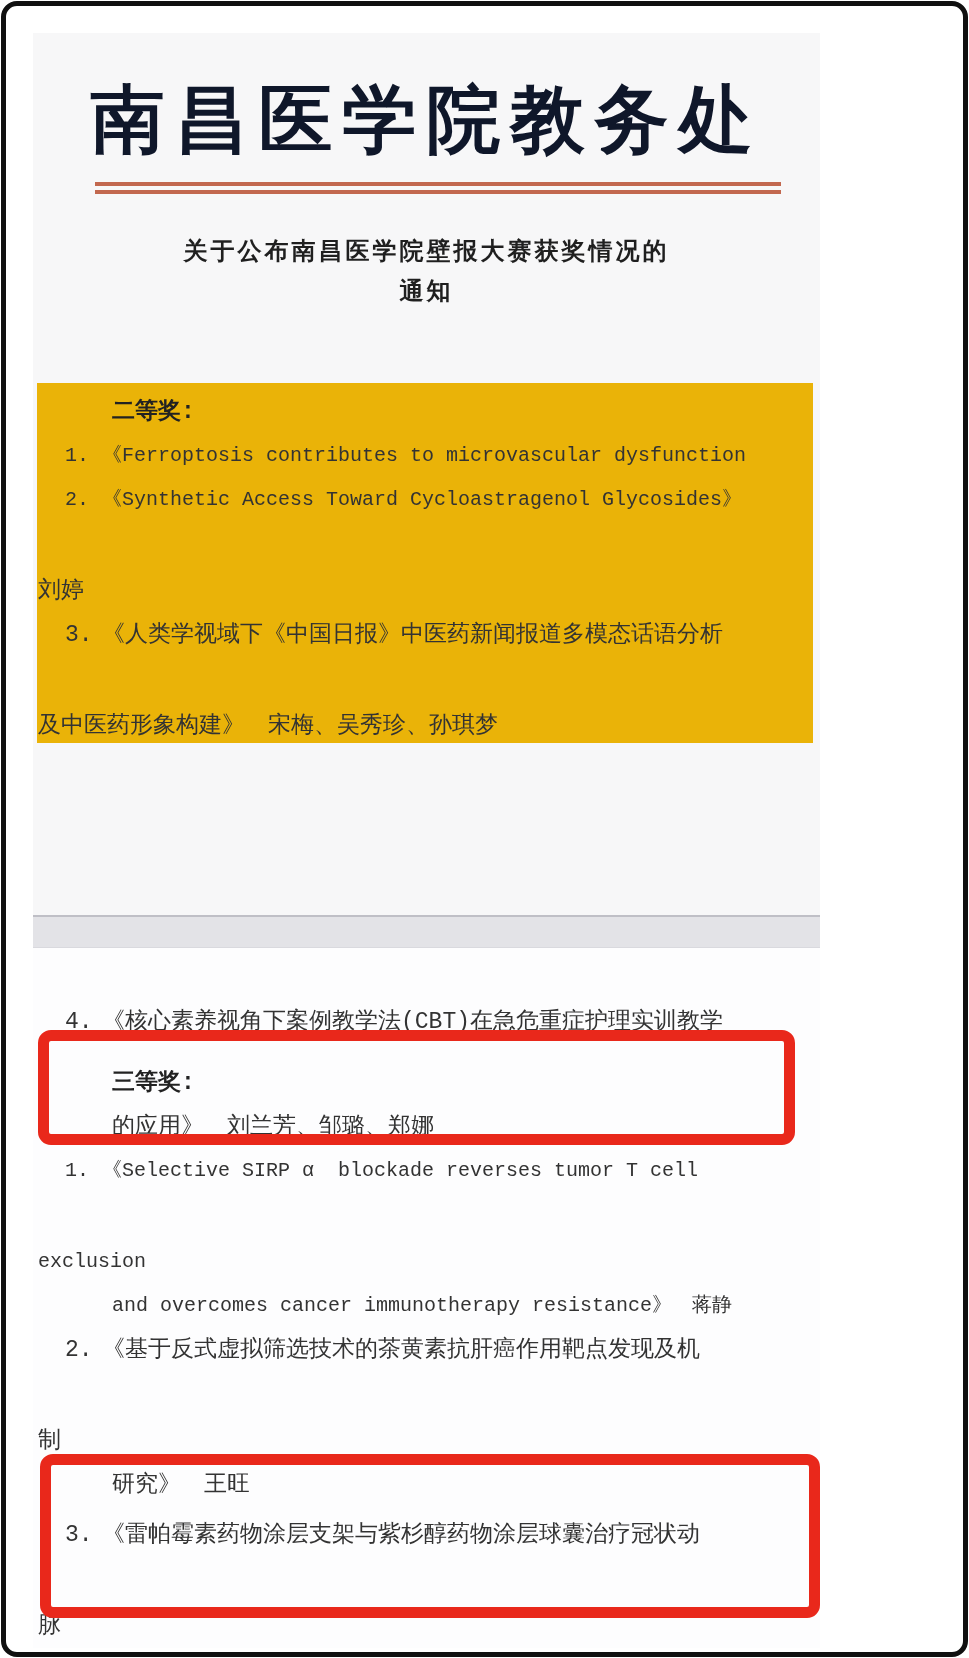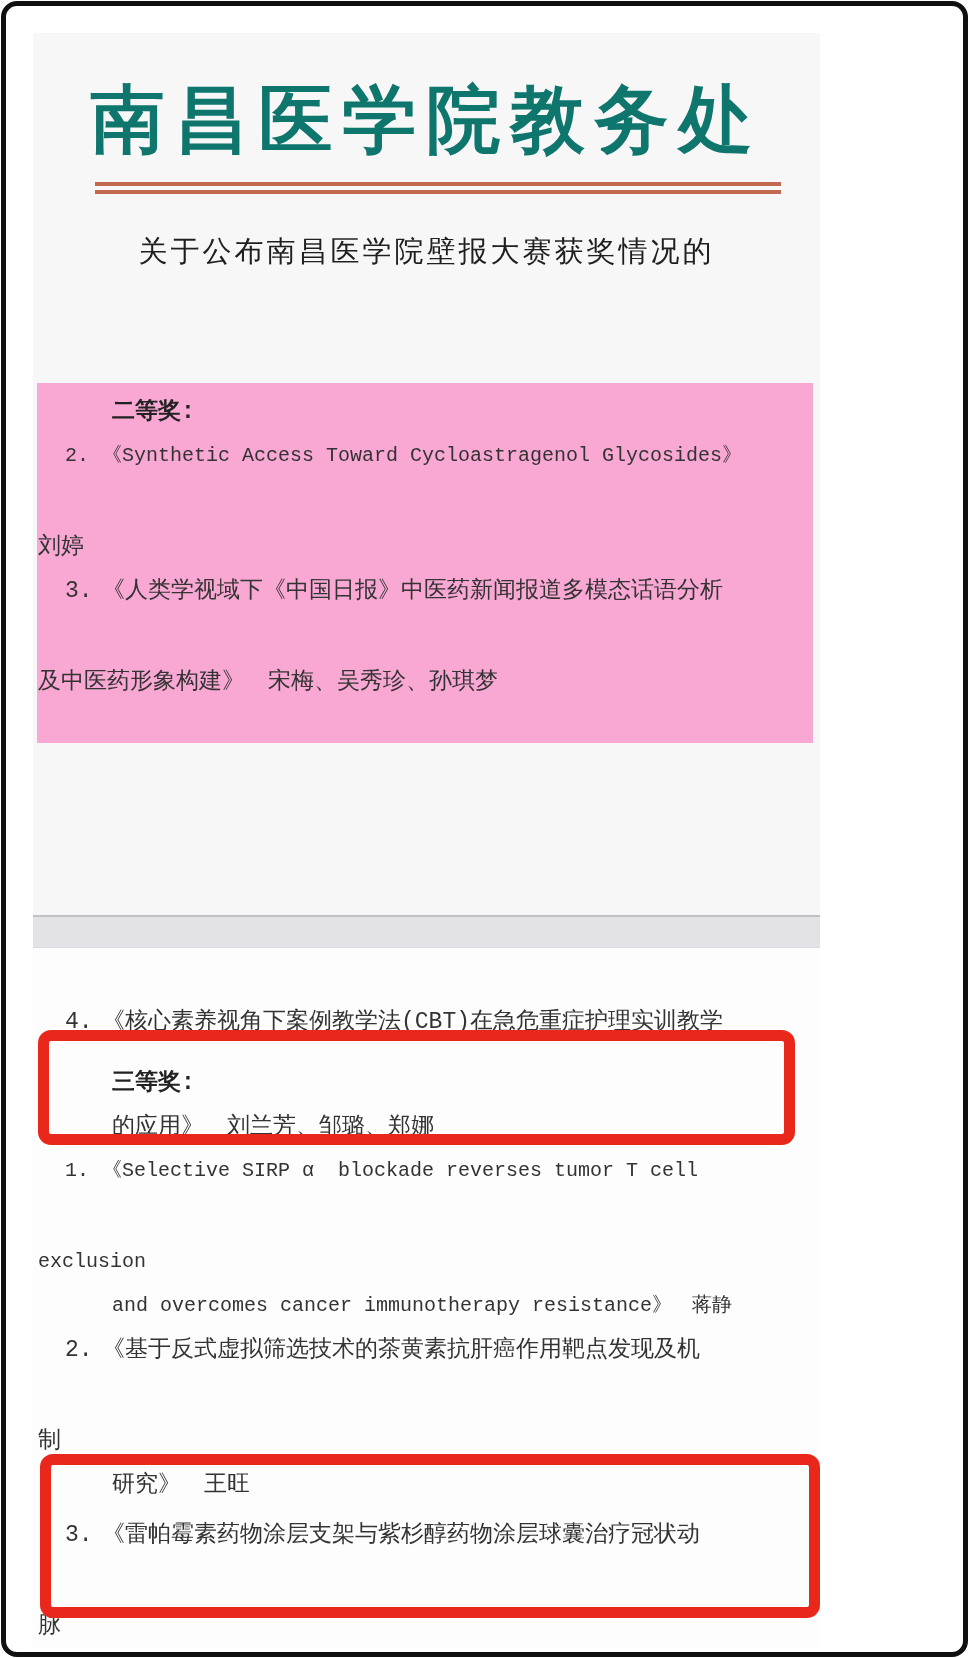--- a/index.html
+++ b/index.html
@@ -5,28 +5,28 @@
   html,body{margin:0;padding:0;background:#ffffff;}
   .screen{position:relative;width:969px;height:1658px;background:#ffffff;overflow:hidden;
           font-family:"Liberation Mono","DejaVu Sans Mono",monospace;}
   .frame{position:absolute;left:1px;top:1px;width:957px;height:1646px;border:5px solid #101010;
          border-radius:16px;pointer-events:none;z-index:50;}
 
   
   .page1{position:absolute;left:33px;top:33px;width:787px;height:882px;background:#f7f7f8;}
   .org-header{position:absolute;left:0;top:38px;width:100%;text-align:center;
               font-family:"Liberation Serif","DejaVu Serif",serif;font-weight:bold;
-              font-size:74px;letter-spacing:10px;color:#0f766e;white-space:nowrap;}
+              font-size:74px;letter-spacing:10px;color:#0f172a;white-space:nowrap;}
   .rule{position:absolute;left:62px;width:686px;height:4px;background:#c2684f;}
   .rule.r1{top:149px;}
   .rule.r2{top:157px;}
   .notice-title{position:absolute;left:0;top:198px;width:100%;text-align:center;
-                font-family:"Liberation Serif","DejaVu Serif",serif;font-weight:normal;
-                font-size:29px;letter-spacing:3px;color:#1f1f1f;line-height:40px;}
-  .card{position:absolute;left:4px;top:350px;width:776px;height:360px;background:#f9a8d4;}
+                font-family:"Liberation Serif","DejaVu Serif",serif;font-weight:bold;
+                font-size:24px;letter-spacing:3px;color:#1f1f1f;line-height:40px;}
+  .card{position:absolute;left:4px;top:350px;width:776px;height:360px;background:#eab308;}
 
   
   .band{position:absolute;left:33px;top:915px;width:787px;height:33px;background:#e3e3e7;
         border-top:2px solid #bfbfc6;border-bottom:1px solid #d9d9de;box-sizing:border-box;}
 
   
   .page2{position:absolute;left:33px;top:948px;width:787px;height:700px;background:#fdfdfe;}
   .page2 .list{padding-top:60px;padding-left:4px;}
 
   
@@ -51,24 +51,26 @@
 <body>
 
 <div class="screen">
 
   <div class="page1">
     <div class="org-header">南昌医学院教务处</div>
     <div class="rule r1"></div>
     <div class="rule r2"></div>
     <div class="notice-title">
       <div>关于公布南昌医学院壁报大赛获奖情况的</div>
+      <div>通知</div>
     </div>
     <div class="card">
       <div class="list">
         <div class="ln head">二等奖:</div>
+        <div class="ln item en"><span class="num">1.</span><span class="txt">《Ferroptosis contributes to microvascular dysfunction</span></div>
         <div class="ln item en"><span class="num">2.</span><span class="txt">《Synthetic Access Toward Cycloastragenol Glycosides》</span></div>
         <div class="ln out mt6">刘婷</div>
         <div class="ln item"><span class="num">3.</span><span class="txt">《人类学视域下《中国日报》中医药新闻报道多模态话语分析</span></div>
         <div class="ln out">及中医药形象构建》　宋梅、吴秀珍、孙琪梦</div>
       </div>
     </div>
   </div>
 
   <div class="band"></div>
 

